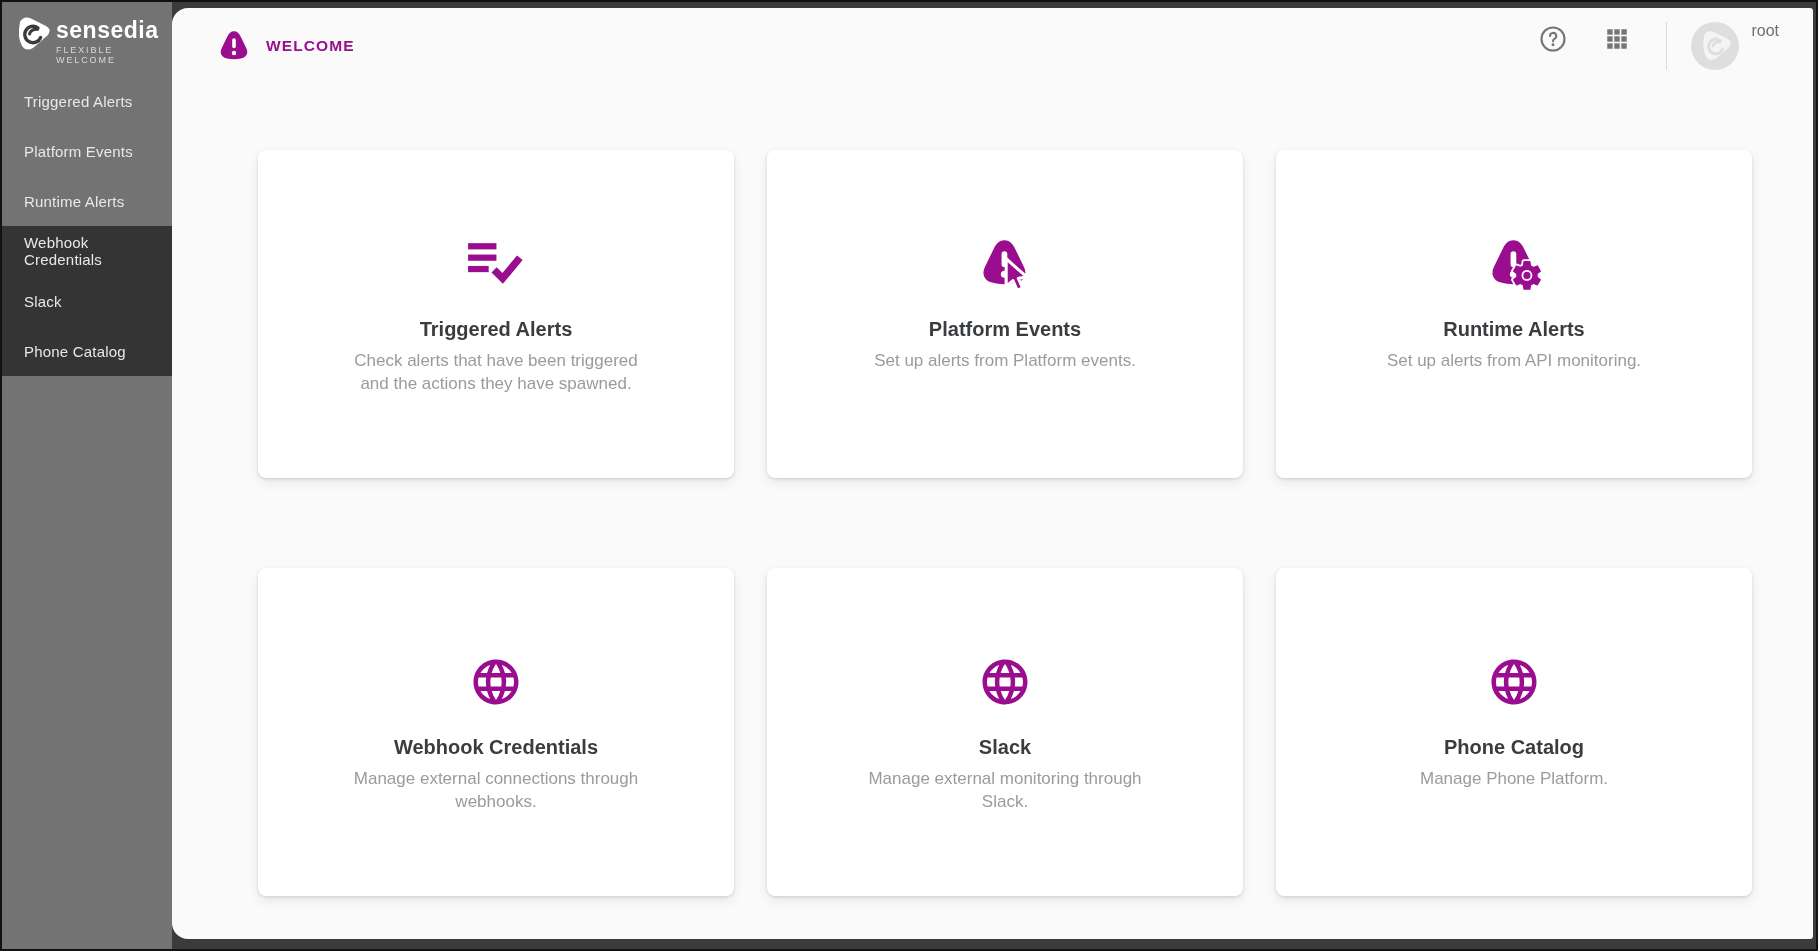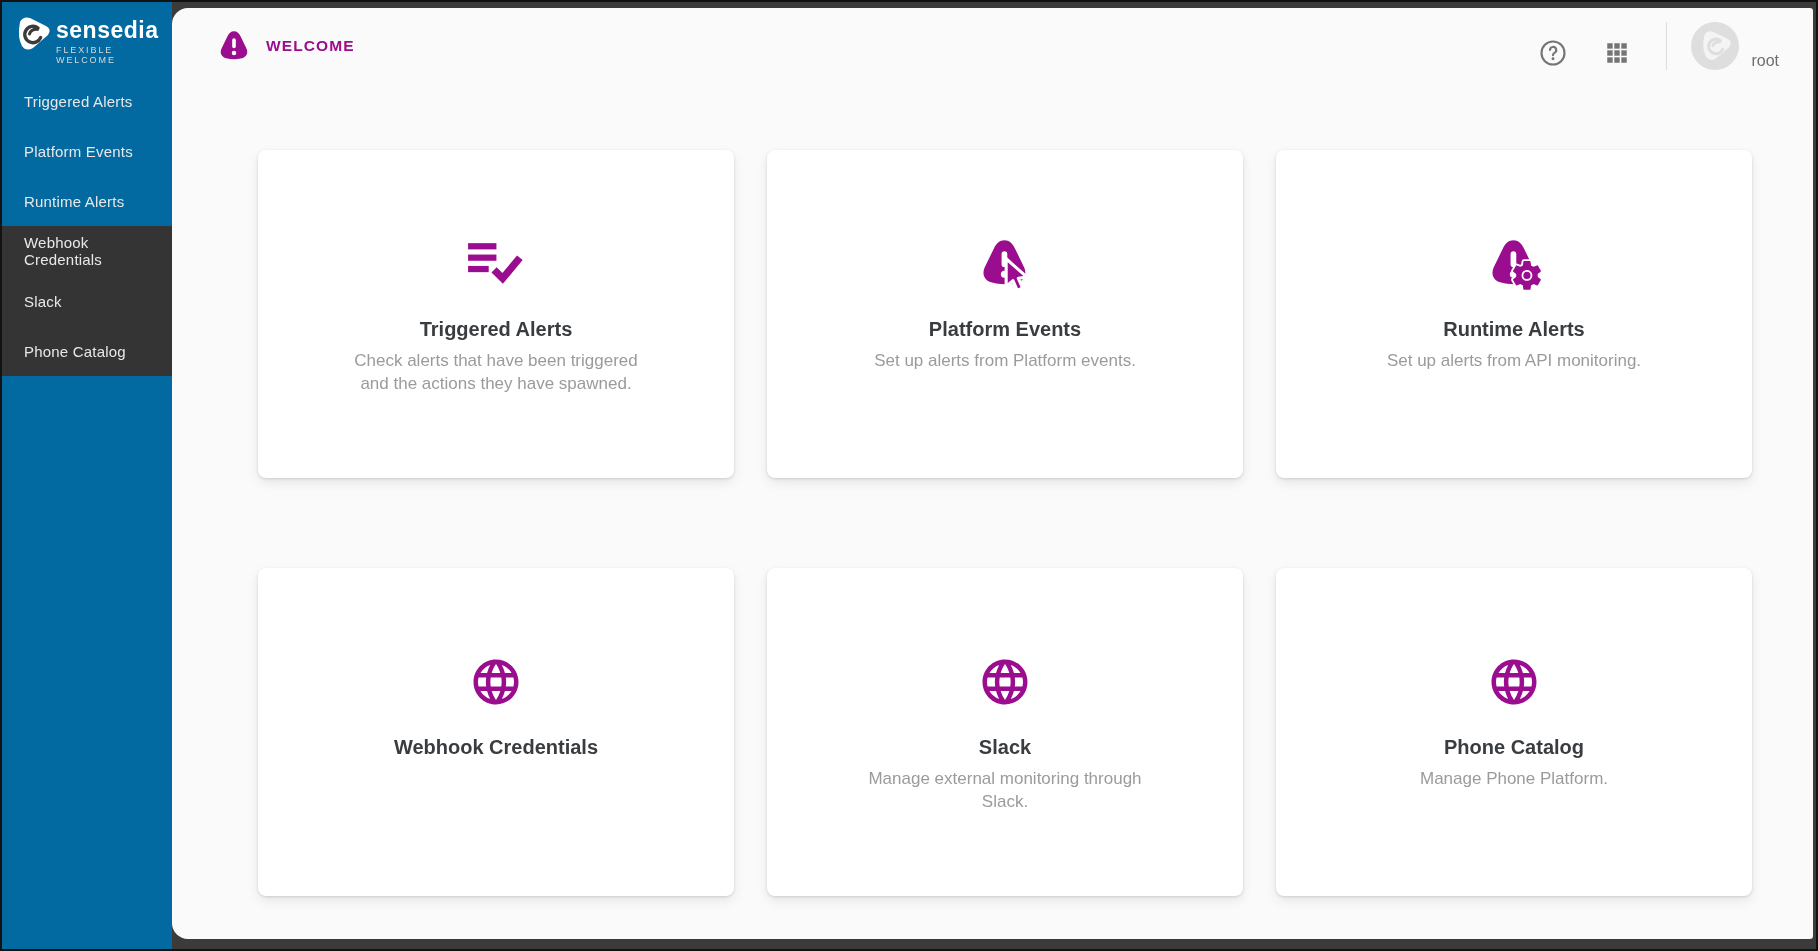--- a/index.html
+++ b/index.html
@@ -1,41 +1,41 @@
 <!DOCTYPE html>
 <html><head>
 <meta charset="utf-8">
 <style>
   * { margin:0; padding:0; box-sizing:border-box; }
   body { background:#0d0d0d; font-family:"Liberation Sans", sans-serif; }
   .window { position:relative; width:1818px; height:951px; border:2px solid #121212;
             background:#3B3B3B; overflow:hidden; }
 
   
-  .sidebar { position:absolute; left:0; top:0; width:170px; height:100%; background:#0369a1; }
+  .sidebar { position:absolute; left:0; top:0; width:170px; height:100%; background:#737373; }
   .brand { display:flex; align-items:flex-start; padding:13px 0 0 10px; height:74px; }
   .brand-logo { width:40px; height:38px; flex:none; }
   .brand-text { margin-left:4px; margin-top:4px; }
   .brand-name { color:#FFFFFF; font-size:23px; font-weight:bold; letter-spacing:.5px; line-height:1; }
   .brand-tagline { color:#D9D9D9; font-size:9px; letter-spacing:1.9px; margin-top:3px; }
   .nav-item { height:50px; display:flex; align-items:center; padding:0 18px 0 22px;
               color:#E8E8E8; font-size:15px; letter-spacing:.2px; cursor:pointer; }
   .nav-group { background:#343434; }
   .nav-group-head { justify-content:space-between; }
   .chev { width:16px; height:16px; }
 
   
   .panel { position:absolute; left:170px; top:6px; right:3px; bottom:10px;
            background:#FAFAFA; border-radius:16px 3px 3px 16px; overflow:hidden; }
 
   .topbar { display:flex; align-items:center; height:76px; padding:0 20px 0 44px; }
   .welcome-icon { width:36px; height:36px; }
   .welcome-title { margin-left:14px; font-size:15.5px; font-weight:bold; letter-spacing:1.1px;
                    color:#9B0D8F; }
-  .topbar-right { margin-left:auto; display:flex; align-items:flex-end; }
+  .topbar-right { margin-left:auto; display:flex; align-items:flex-start; }
   .icon-btn { width:34px; height:34px; display:flex; align-items:center; justify-content:center;
               cursor:pointer; }
   .icon-btn + .icon-btn { margin-left:30px; }
   .topbar-divider { width:1px; height:48px; background:#DCDCDC; margin:0 24px 0 32px; }
   .avatar { width:48px; height:48px; border-radius:50%; background:#DEDEDE;
             display:flex; align-items:center; justify-content:center; cursor:pointer; }
   .avatar svg { width:36px; height:34px; }
   .username { margin-left:12px; margin-right:14px; font-size:16px; color:#6E6E6E; }
 
   
@@ -194,20 +194,21 @@
         <div class="card-desc">Set up alerts from API monitoring.</div>
       </div>
 
       <div class="card">
         <div class="card-icon">
           <svg width="54" height="54" viewBox="0 0 24 24">
               <use href="#sym-globe"></use>
             </svg>
         </div>
         <div class="card-title">Webhook Credentials</div>
+        <div class="card-desc">Manage external connections through webhooks.</div>
       </div>
 
       <div class="card">
         <div class="card-icon">
           <svg width="54" height="54" viewBox="0 0 24 24">
               <use href="#sym-globe"></use>
             </svg>
         </div>
         <div class="card-title">Slack</div>
         <div class="card-desc">Manage external monitoring through Slack.</div>

